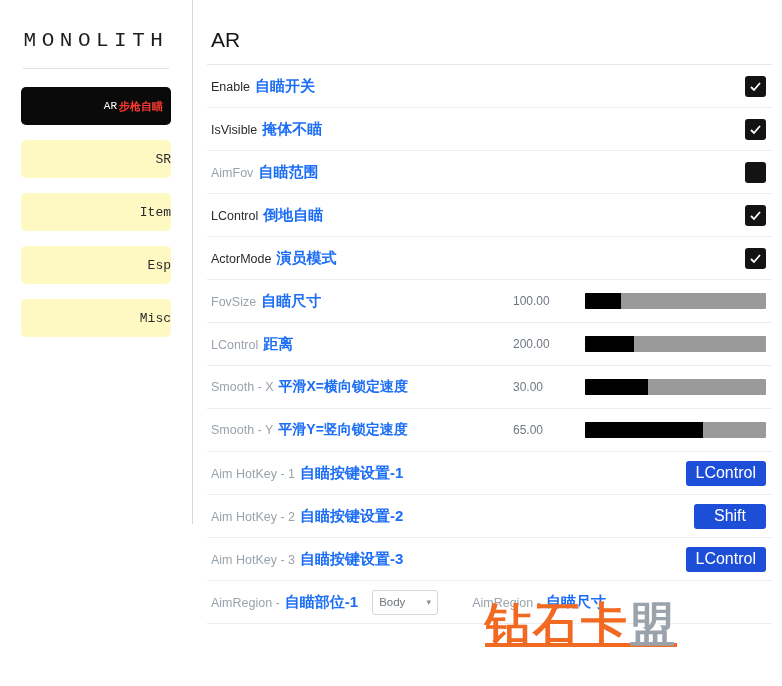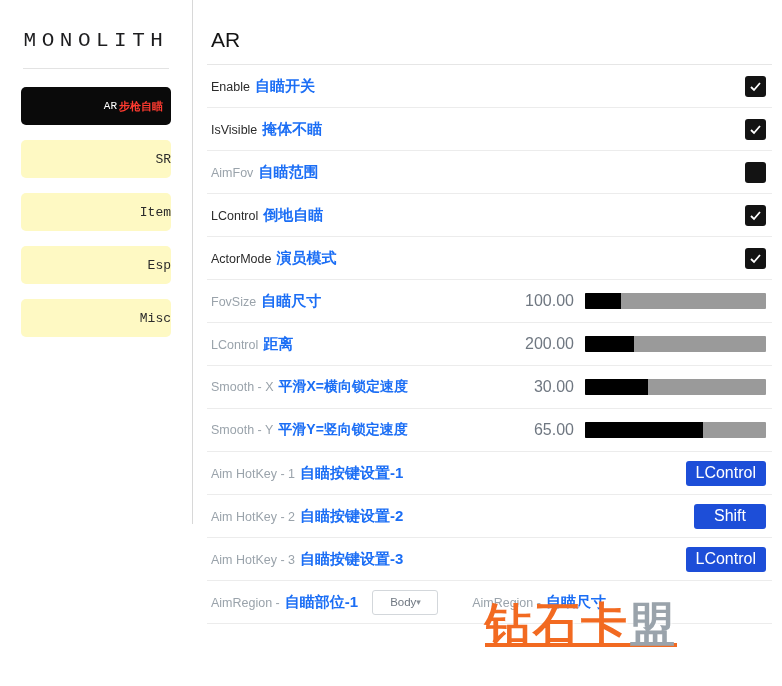--- a/index.html
+++ b/index.html
@@ -138,25 +138,25 @@
     display: flex;
     align-items: center;
     justify-content: center;
     flex: 0 0 auto;
     cursor: pointer;
   }
   .checkbox svg { display: block; }
 
   
   .slider-val {
-    font-size: 16px;
+    font-size: 12px;
     color: #6f7781;
-    margin-right: 11px;
-    flex: 0 0 auto;
-    text-align: right;
+    margin-right: 24px;
+    flex: 0 0 auto;
+    text-align: left;
     min-width: 48px;
   }
   .slider {
     position: relative;
     width: 181px;
     height: 16px;
     background: #9a9a9a;
     border-radius: 1px;
     flex: 0 0 auto;
     cursor: pointer;
@@ -189,21 +189,21 @@
   
   .select {
     width: 66px;
     height: 25px;
     border: 1px solid #d3d7db;
     border-radius: 3px;
     background: #ffffff;
     display: flex;
     align-items: center;
     justify-content: space-between;
-    padding: 0 17px;
+    padding: 0 6px;
     box-sizing: border-box;
     font-size: 11.5px;
     color: #6f7781;
     margin-left: 14px;
     flex: 0 0 auto;
     cursor: pointer;
   }
   .select .chev {
     font-size: 9px;
     color: #8a9199;

